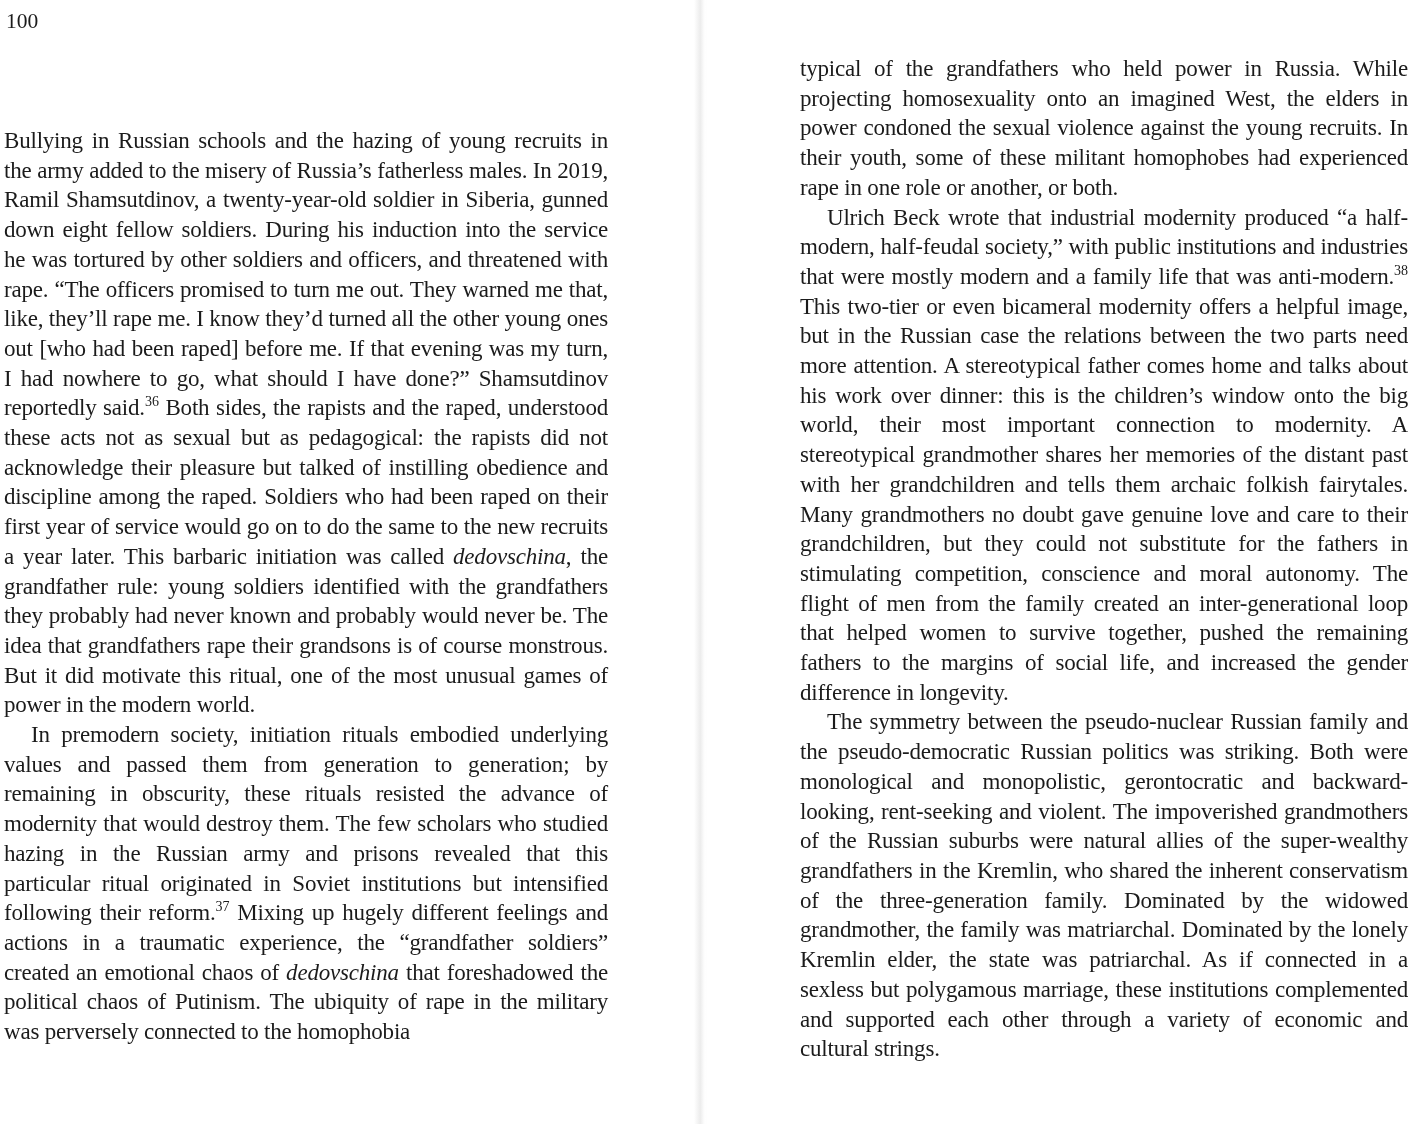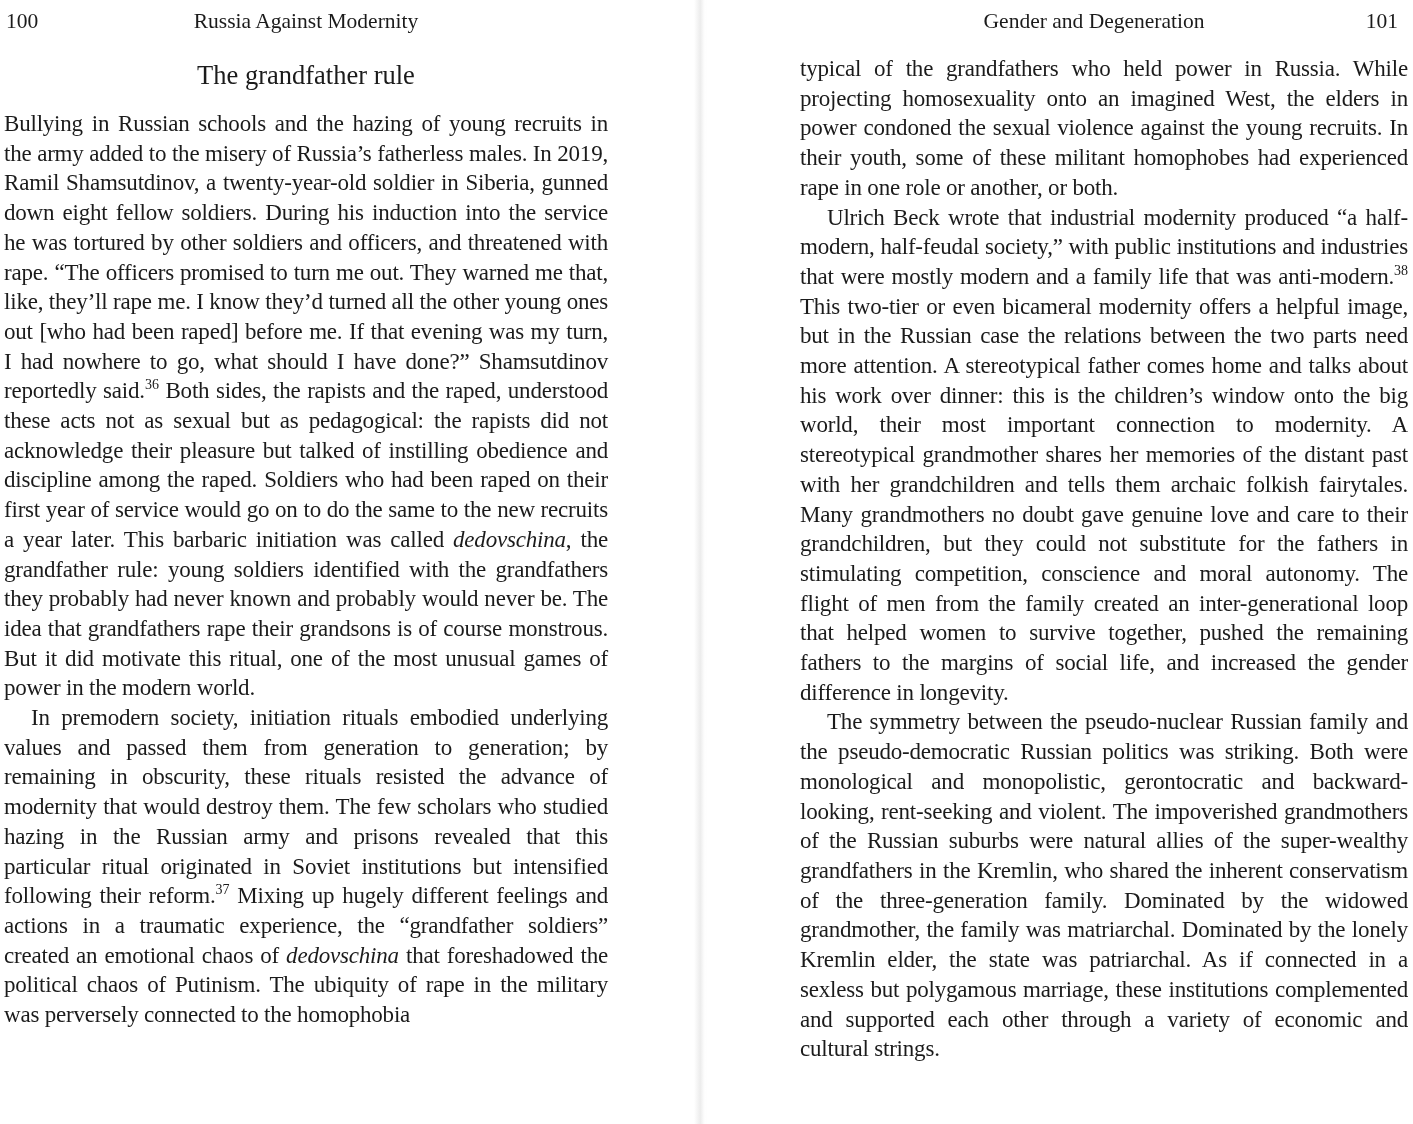--- a/index.html
+++ b/index.html
@@ -93,21 +93,21 @@
   .body-text {
     position: absolute;
     font-size: 23px;
     line-height: 29.7px;
     letter-spacing: -0.2px;
     text-align: justify;
   }
   .left .body-text {
     left: 4px;
     width: 604px;
-    top: 109px;
+    top: 126px;
   }
   .right .body-text {
     left: 93px;
     width: 608px;
     top: 54px;
   }
   .body-text p {
     margin: 0;
     padding: 0;
   }
@@ -124,33 +124,29 @@
     font-style: italic;
   }
 </style>
 </head>
 <body>
 
 <div class="spread">
 
   <section class="page left">
     <div class="pageno">100</div>
-    <div class="running-head">Russia Against Modernity</div>
-    <div class="section-title">The grandfather rule</div>
     <div class="body-text">
         <p class=""><span>Bullying in Russian schools and the hazing of young recruits in the army added to the misery of Russia’s fatherless males. In 2019, Ramil Shamsutdinov, a twenty-year-old soldier in Siberia, gunned down eight fellow soldiers. During his induction into the service he was tortured by other soldiers and officers, and threatened with rape. “The officers promised to turn me out. They warned me that, like, they’ll rape me. I know they’d turned all the other young ones out [who had been raped] before me. If that evening was my turn, I had nowhere to go, what should I have done?” Shamsutdinov reportedly said.</span><sup>36</sup><span> Both sides, the rapists and the raped, understood these acts not as sexual but as pedagogical: the rapists did not acknowledge their pleasure but talked of instilling obedience and discipline among the raped. Soldiers who had been raped on their first year of service would go on to do the same to the new recruits a year later. This barbaric initiation was called </span><i>dedovschina</i><span>, the grandfather rule: young soldiers identified with the grandfathers they probably had never known and probably would never be. The idea that grandfathers rape their grandsons is of course monstrous. But it did motivate this ritual, one of the most unusual games of power in the modern world.</span></p>
         <p class="indent"><span>In premodern society, initiation rituals embodied underlying values and passed them from generation to generation; by remaining in obscurity, these rituals resisted the advance of modernity that would destroy them. The few scholars who studied hazing in the Russian army and prisons revealed that this particular ritual originated in Soviet institutions but intensified following their reform.</span><sup>37</sup><span> Mixing up hugely different feelings and actions in a traumatic experience, the “grandfather soldiers” created an emotional chaos of </span><i>dedovschina</i><span> that foreshadowed the political chaos of Putinism. The ubiquity of rape in the military was perversely connected to the homophobia</span></p>
       </div>
   </section>
 
   <div class="gutter"></div>
 
   <section class="page right">
-    <div class="running-head">Gender and Degeneration</div>
-    <div class="pageno">101</div>
     <div class="body-text">
         <p class=""><span>typical of the grandfathers who held power in Russia. While projecting homosexuality onto an imagined West, the elders in power condoned the sexual violence against the young recruits. In their youth, some of these militant homophobes had experienced rape in one role or another, or both.</span></p>
         <p class="indent"><span>Ulrich Beck wrote that industrial modernity produced “a half-modern, half-feudal society,” with public institutions and industries that were mostly modern and a family life that was anti-modern.</span><sup>38</sup><span> This two-tier or even bicameral modernity offers a helpful image, but in the Russian case the relations between the two parts need more attention. A stereotypical father comes home and talks about his work over dinner: this is the children’s window onto the big world, their most important connection to modernity. A stereotypical grandmother shares her memories of the distant past with her grandchildren and tells them archaic folkish fairytales. Many grandmothers no doubt gave genuine love and care to their grandchildren, but they could not substitute for the fathers in stimulating competition, conscience and moral autonomy. The flight of men from the family created an inter-generational loop that helped women to survive together, pushed the remaining fathers to the margins of social life, and increased the gender difference in longevity.</span></p>
         <p class="indent"><span>The symmetry between the pseudo-nuclear Russian family and the pseudo-democratic Russian politics was striking. Both were monological and monopolistic, gerontocratic and backward-looking, rent-seeking and violent. The impoverished grandmothers of the Russian suburbs were natural allies of the super-wealthy grandfathers in the Kremlin, who shared the inherent conservatism of the three-generation family. Dominated by the widowed grandmother, the family was matriarchal. Dominated by the lonely Kremlin elder, the state was patriarchal. As if connected in a sexless but polygamous marriage, these institutions complemented and supported each other through a variety of economic and cultural strings.</span></p>
       </div>
   </section>
 
 </div>
 
 </body></html>

